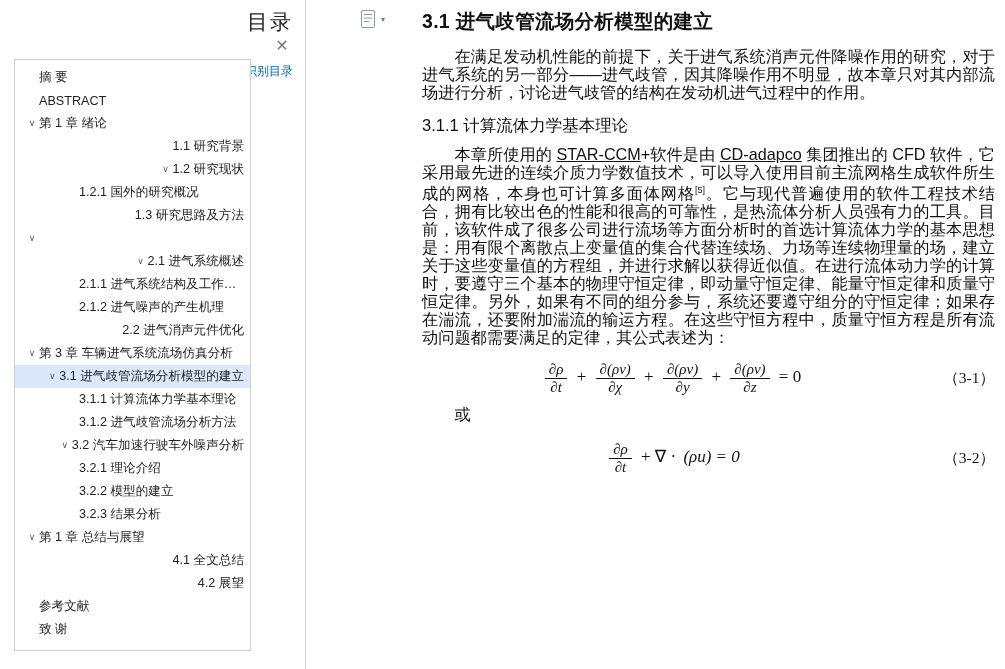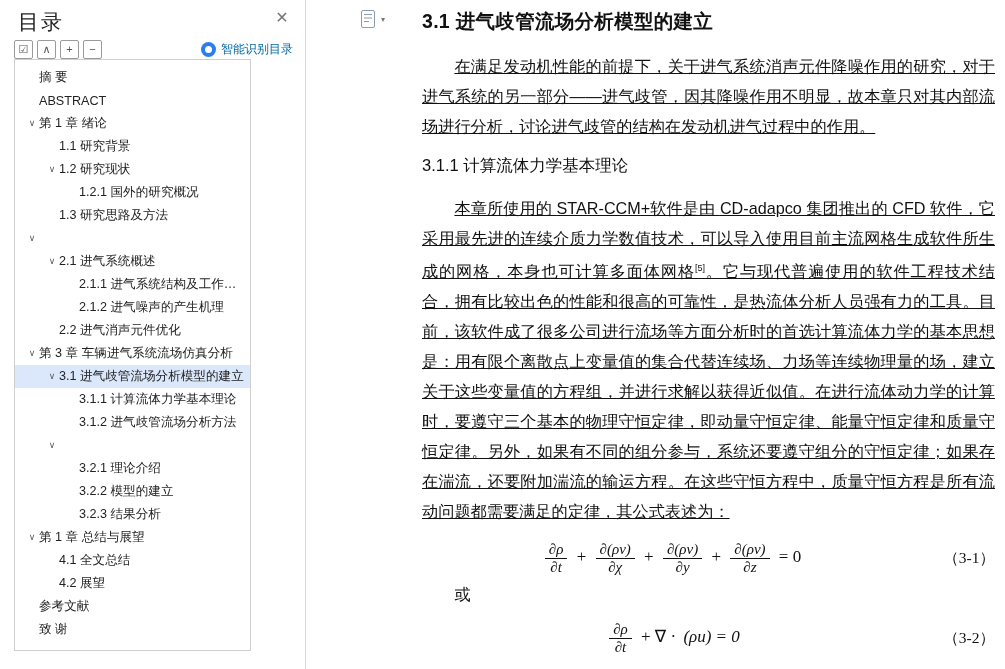--- a/index.html
+++ b/index.html
@@ -14,22 +14,23 @@
 
   
   #sidebar {
     width: 306px; height: 669px;
     background: #ffffff;
     border-right: 1px solid #d8d8d8;
     position: relative;
     flex: 0 0 306px;
   }
   #sidebar-header {
-    display: flex; align-items: flex-start; justify-content: space-between;
+    display: flex; align-items: flex-end; justify-content: space-between;
     padding: 8px 12px 2px 18px;
+    flex-direction: column;
   }
   #panel-title {
     font-size: 21px; color: #222; letter-spacing: 2px;
     font-family: "Liberation Sans", sans-serif;
   }
   #close-btn {
     width: 22px; height: 22px; line-height: 20px; text-align: center;
     color: #777; font-size: 16px; cursor: pointer;
   }
   #toolbar-row {
@@ -83,21 +84,21 @@
   }
   .toc-item.selected { background: #dbe8fb; }
   .caret {
     width: 14px; flex: 0 0 14px;
     text-align: center; color: #5a5a5a; font-size: 9px;
     line-height: 23px;
   }
   .caret.empty { visibility: hidden; }
   .toc-label { overflow: hidden; text-overflow: ellipsis; }
   .lvl1 { padding-left: 10px; }
-  .lvl2 { padding-left: 30px; }
+  .lvl2 { padding-left: 30px; justify-content: flex-end; }
   .lvl3 { padding-left: 50px; }
 
   
   #doc {
     flex: 1 1 auto;
     position: relative;
     background: #ffffff;
     padding: 0;
     overflow: hidden;
   }
@@ -120,25 +121,24 @@
     font-family: "Liberation Sans", sans-serif;
   }
   h2.subsec {
     font-size: 16.5px;
     font-weight: normal;
     margin: 14px 0 8px 0;
     font-family: "Liberation Sans", sans-serif;
   }
   p.body {
     font-size: 16.2px;
-    line-height: 30px;
-    margin: 16px 0 6px 0;
+    line-height: 18px;
+    margin: 4px 0 6px 0;
     text-align: justify;
     text-justify: inter-ideograph;
-    text-decoration: underline;
   }
   p.body.indent { text-indent: 2em; }
   .u { text-decoration: underline; }
   sup { font-size: 9px; vertical-align: super; }
 
   .eq-row {
     position: relative;
     display: flex; align-items: center;
     margin: 10px 0 2px 0;
     min-height: 44px;
@@ -256,20 +256,21 @@
         <div class="toc-item lvl3">
           <span class="caret empty"></span>
           <span class="toc-label">3.1.1 计算流体力学基本理论</span>
         </div>
         <div class="toc-item lvl3">
           <span class="caret empty"></span>
           <span class="toc-label">3.1.2 进气歧管流场分析方法</span>
         </div>
         <div class="toc-item lvl2">
           <span class="caret">∨</span>
+          <span class="toc-label">3.2 汽车加速行驶车外噪声分析</span>
         </div>
         <div class="toc-item lvl3">
           <span class="caret empty"></span>
           <span class="toc-label">3.2.1 理论介绍</span>
         </div>
         <div class="toc-item lvl3">
           <span class="caret empty"></span>
           <span class="toc-label">3.2.2 模型的建立</span>
         </div>
         <div class="toc-item lvl3">

